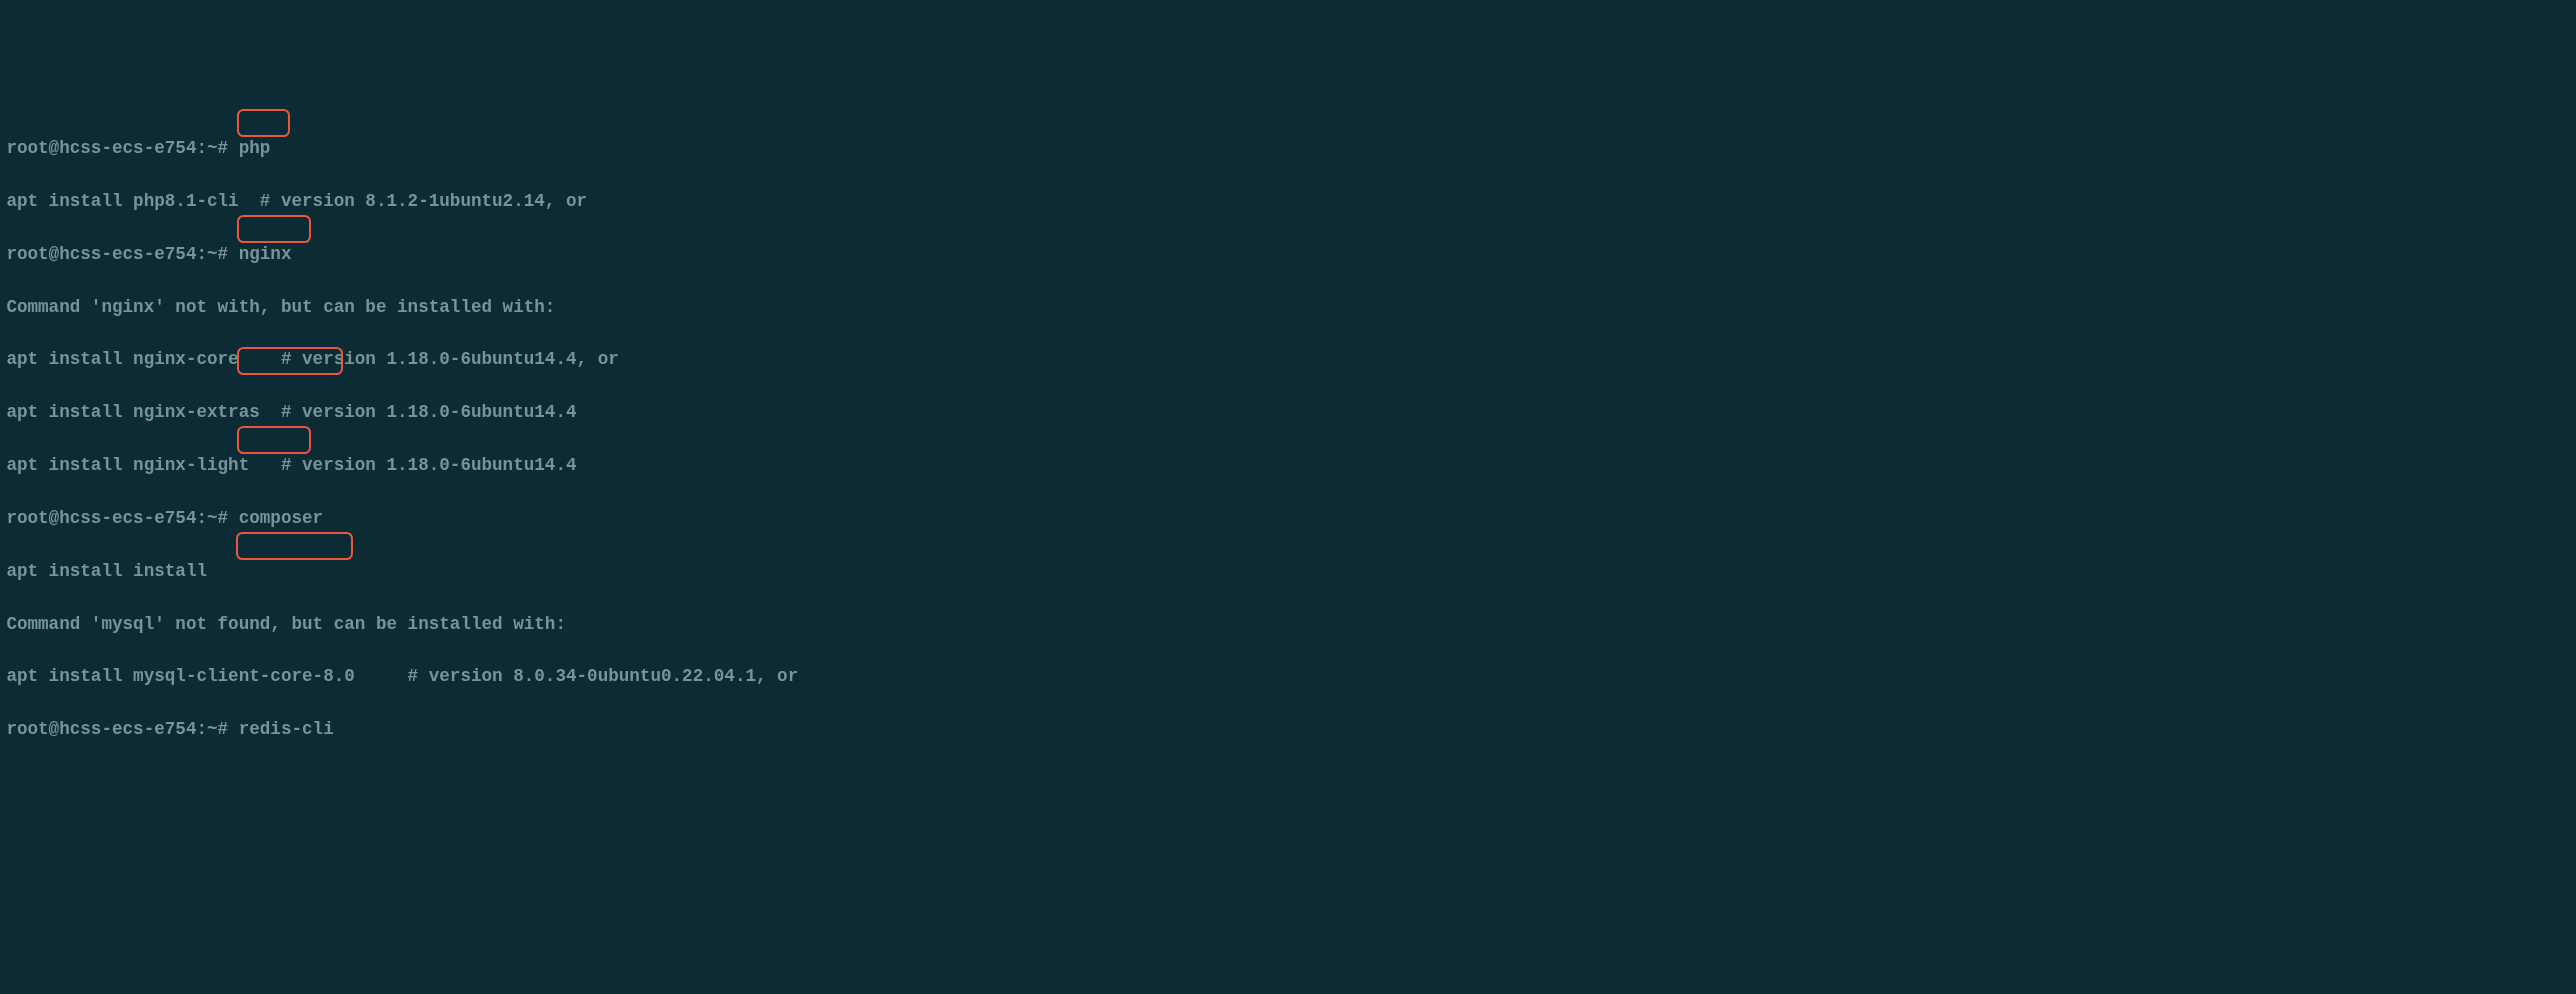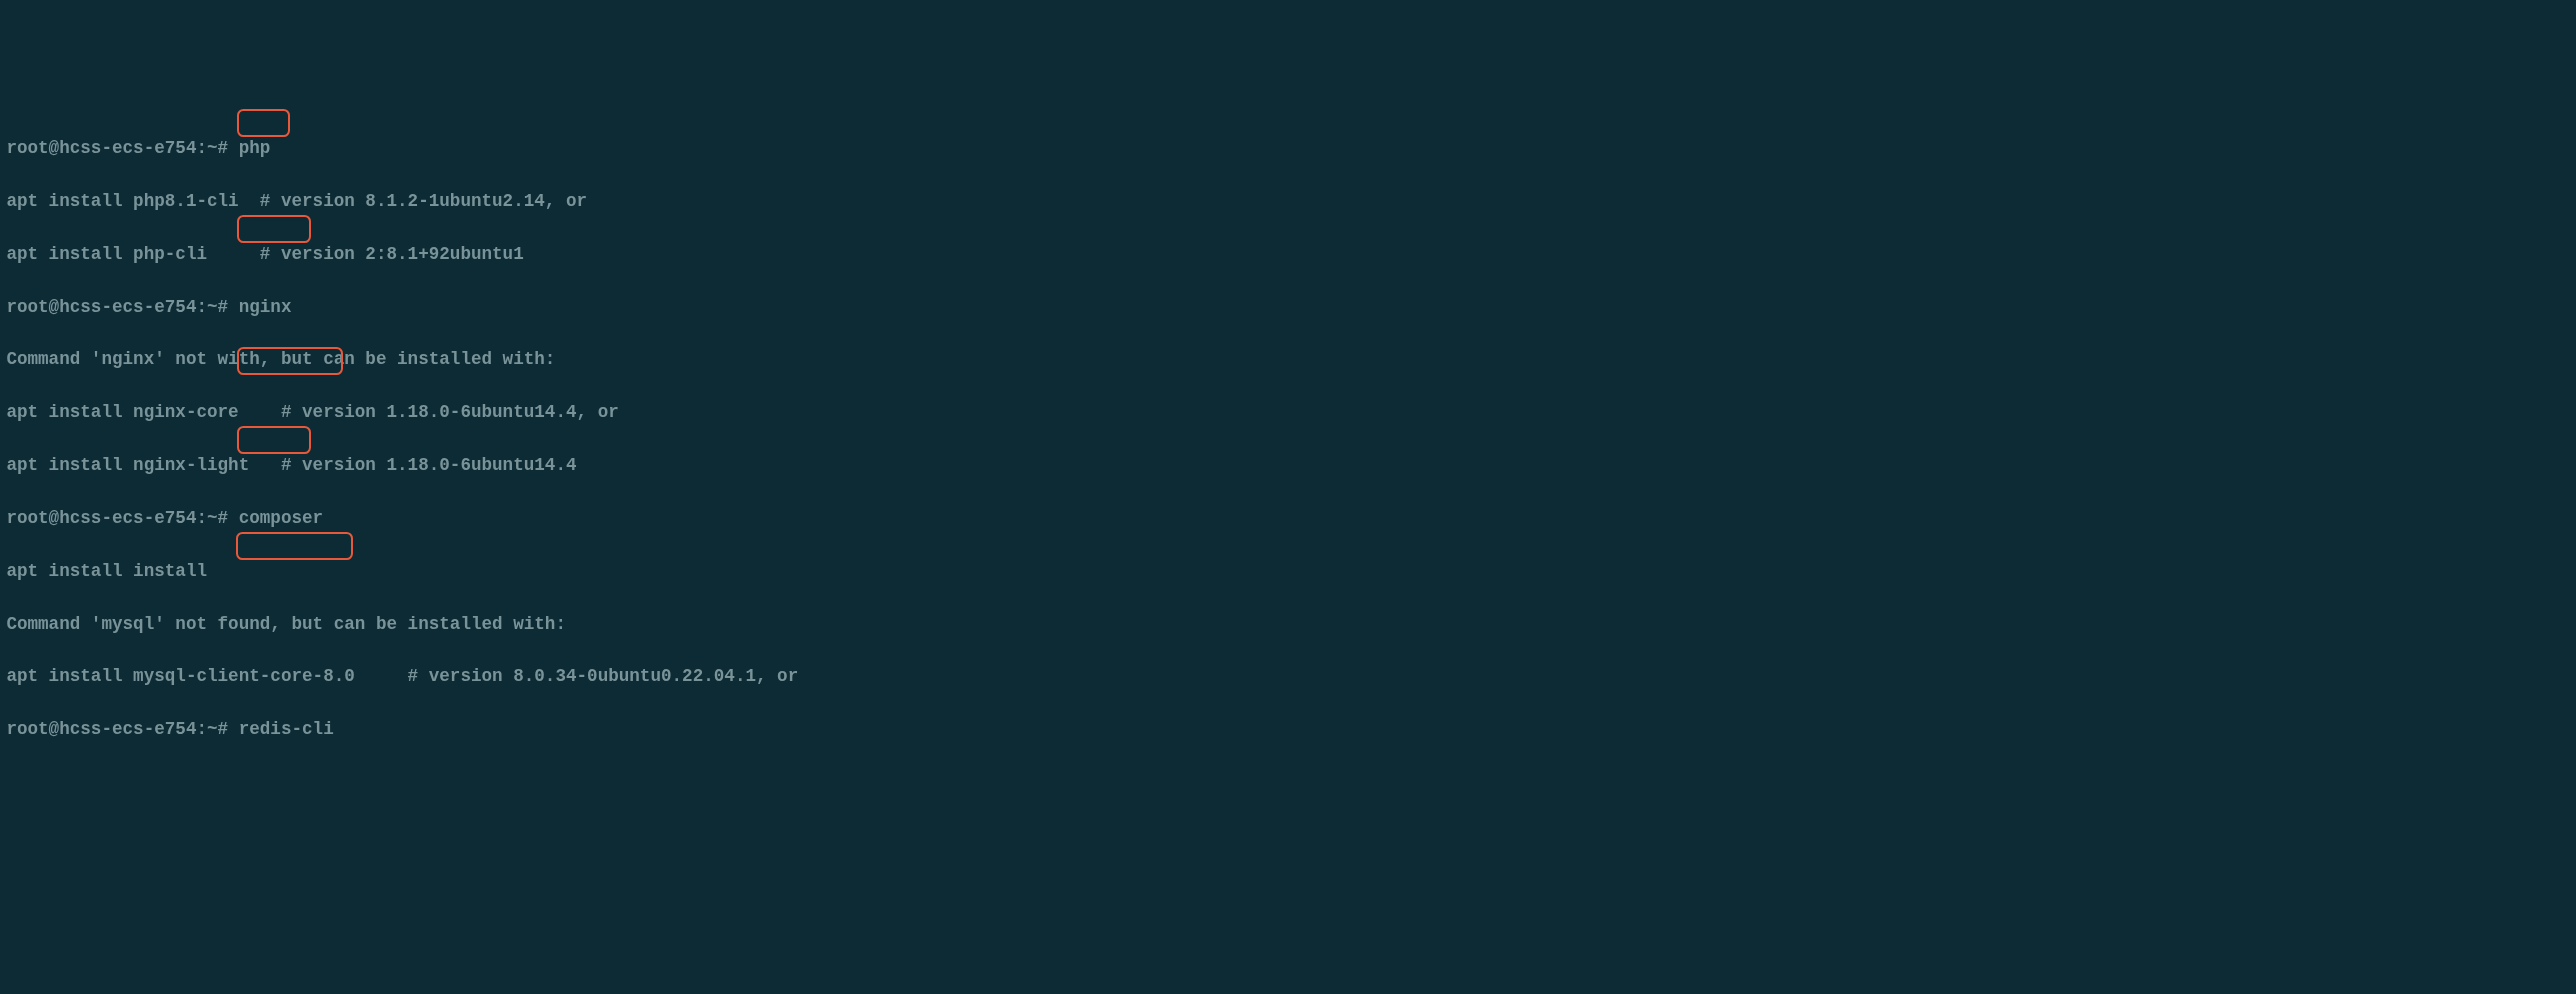--- a/index.html
+++ b/index.html
@@ -33,24 +33,24 @@
     }
   </style>
 </head>
 <body>
 
 
 
 <div class="terminal">
 <span class="line">root@hcss-ecs-e754:~# php</span>
 <span class="line">apt install php8.1-cli  # version 8.1.2-1ubuntu2.14, or</span>
-<span class="line">apt install php-cli     # version 2:8.1+92ubuntu1</span>
 <span class="line">root@hcss-ecs-e754:~# nginx</span>
 <span class="line">Command 'nginx' not with, but can be installed with:</span>
 <span class="line">apt install nginx-core    # version 1.18.0-6ubuntu14.4, or</span>
+<span class="line">apt install nginx-extras  # version 1.18.0-6ubuntu14.4</span>
 <span class="line">apt install nginx-light   # version 1.18.0-6ubuntu14.4</span>
 <span class="line">root@hcss-ecs-e754:~# composer</span>
 <span class="line">apt install install</span>
 <span class="line">Command 'mysql' not found, but can be installed with:</span>
 <span class="line">apt install mysql-client-core-8.0     # version 8.0.34-0ubuntu0.22.04.1, or</span>
 <span class="line">root@hcss-ecs-e754:~# redis-cli</span>
 
 
 
 <div id="highlights-container"><div class="highlight-box" style="top: 0px; left: 231px; width: 53px; height: 28px;"></div><div class="highlight-box" style="top: 106px; left: 231px; width: 74px; height: 28px;"></div><div class="highlight-box" style="top: 238px; left: 231px; width: 106px; height: 28px;"></div><div class="highlight-box" style="top: 317px; left: 231px; width: 74px; height: 28px;"></div><div class="highlight-box" style="top: 423px; left: 230px; width: 117px; height: 28px;"></div></div>

